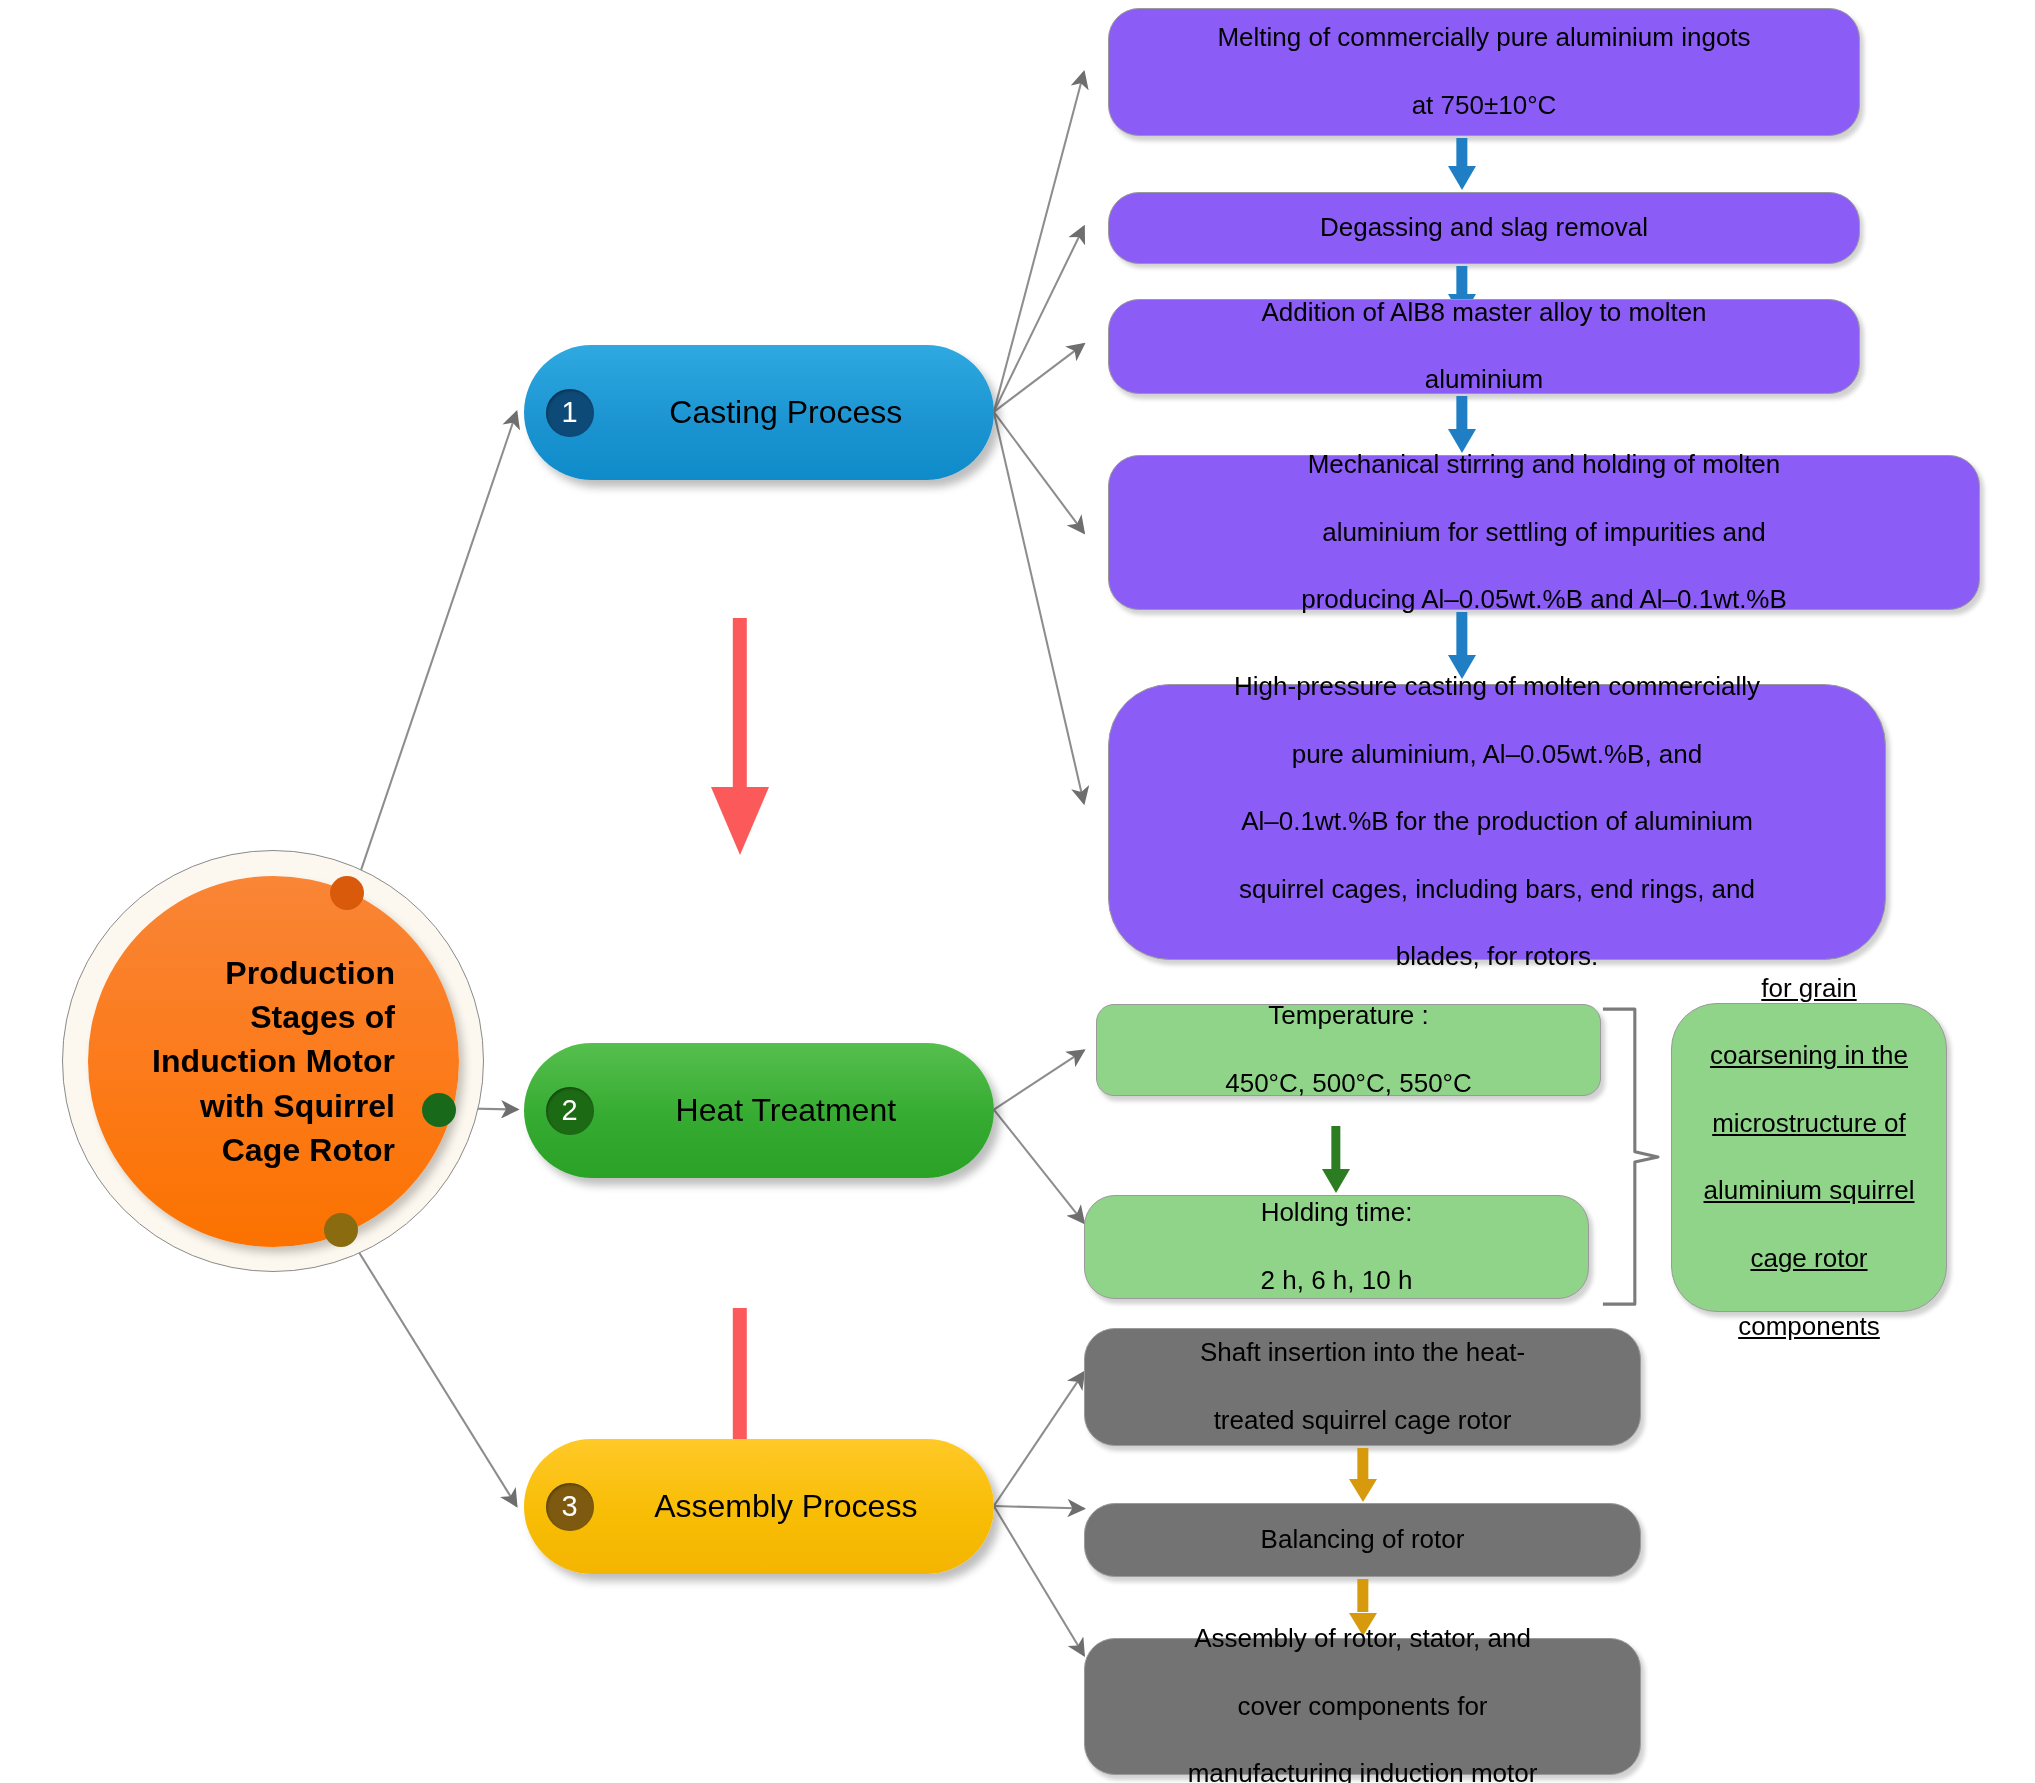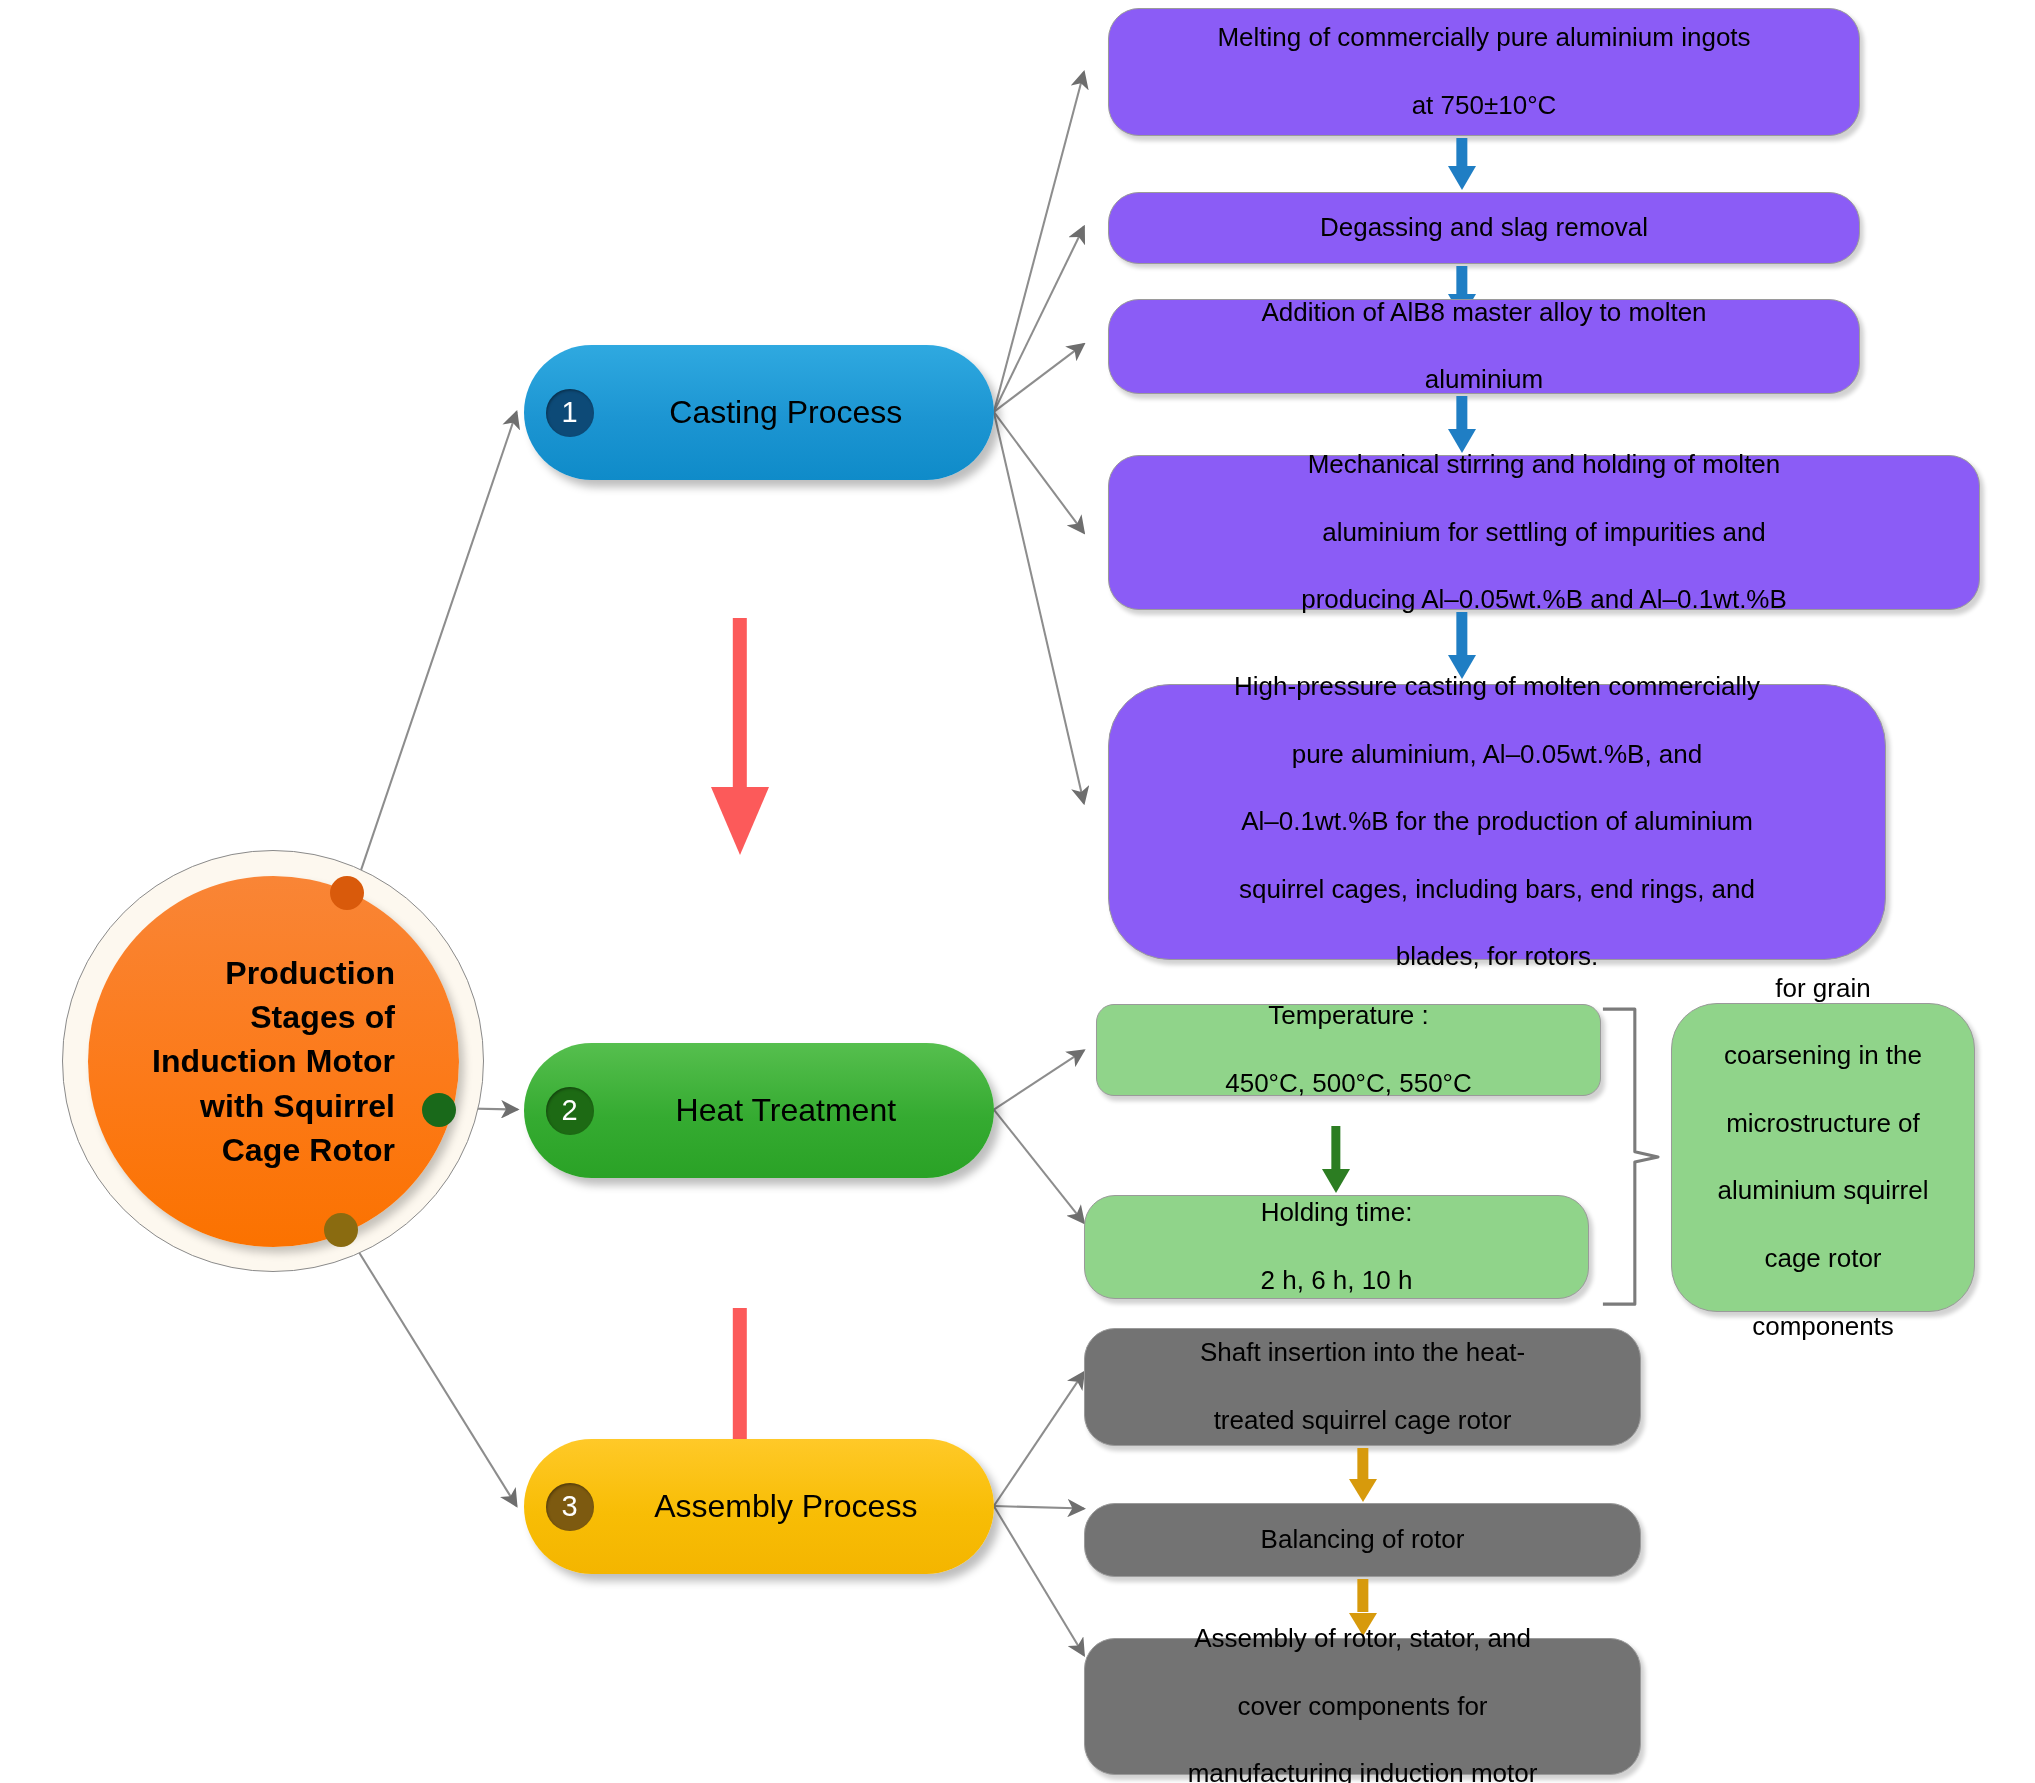--- a/index.html
+++ b/index.html
@@ -200,21 +200,21 @@
     <div class="head" style="border-top:24px solid #2c7d22;"></div>
   </div>
 
   <div class="dbox box-green" style="left:1084px;top:1195px;width:505px;height:104px;border-radius:31px;">
     <span>
       <span>Holding  time:</span><br>
       <span>2 h, 6 h, 10 h</span>
     </span>
   </div>
 
-  <div class="dbox box-green" style="left:1671px;top:1003px;width:304px;height:309px;border-radius:46px;">
+  <div class="dbox box-green" style="left:1671px;top:1003px;width:276px;height:309px;border-radius:46px;text-decoration:underline;">
     <span>
       <span>for  grain</span><br>
       <span>coarsening in the</span><br>
       <span>microstructure of</span><br>
       <span>aluminium  squirrel</span><br>
       <span>cage rotor</span><br>
       <span>components</span>
     </span>
   </div>
 

